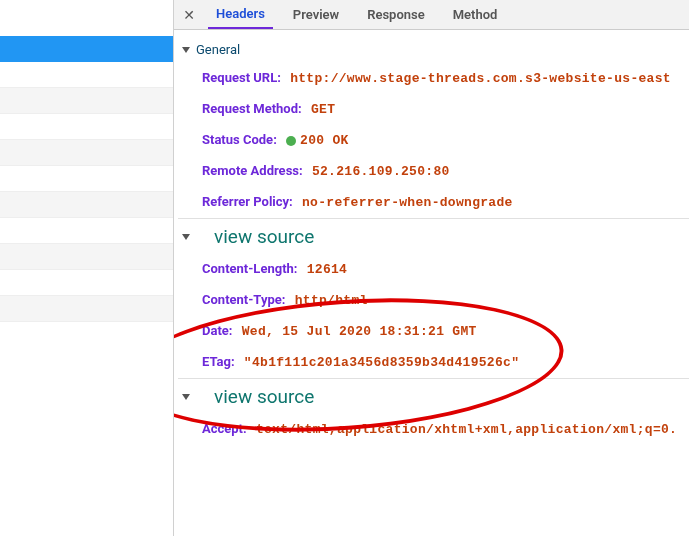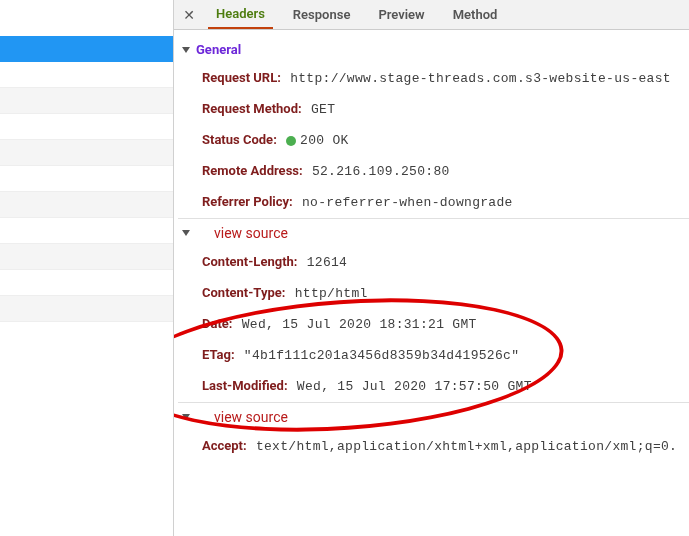--- a/index.html
+++ b/index.html
@@ -61,63 +61,63 @@
     height: 100%;
     display: inline-flex;
     align-items: center;
     color: #555;
     font-weight: 600;
     font-size: 13px;
     cursor: pointer;
     margin-right: 12px;
   }
   .tab.active {
-    color: #4d7c0f;
-    border-bottom: 2px solid #c2410c;
+    color: #1d4ed8;
+    border-bottom: 2px solid #6d28d9;
   }
   .panel {
     padding: 6px 0 0 4px;
   }
   .section-hdr {
     display: flex;
     align-items: center;
     padding: 6px 4px 6px 4px;
     border-top: 1px solid #e0e0e0;
   }
   .section-hdr .tw {
     width: 0; height: 0;
     border-left: 4px solid transparent;
     border-right: 4px solid transparent;
     border-top: 6px solid #555;
     margin-right: 6px;
   }
   .section-title {
-    font-weight: 700;
-    color: #6d28d9;
+    font-weight: 400;
+    color: #0c4a6e;
     font-size: 13px;
   }
   .view-src {
     margin-left: 18px;
-    color: #b91c1c;
-    font-size: 14px;
+    color: #0f766e;
+    font-size: 19px;
     cursor: pointer;
   }
   .kv {
     padding: 5px 4px 5px 24px;
     line-height: 20px;
     white-space: nowrap;
   }
   .kv .k {
     font-weight: 700;
-    color: #7f1d1d;
+    color: #6d28d9;
   }
   .kv .v {
     font-family: Consolas, "Courier New", monospace;
-    color: #404040;
-    font-weight: 400;
+    color: #c2410c;
+    font-weight: 700;
     margin-left: 6px;
     letter-spacing: 0.3px;
   }
   .statusdot {
     display: inline-block;
     width: 10px; height: 10px;
     border-radius: 50%;
     background: #4caf50;
     vertical-align: middle;
     margin-right: 4px;
@@ -144,22 +144,22 @@
     <div class="sidebar-row"></div>
     <div class="sidebar-row alt"></div>
     <div class="sidebar-row"></div>
     <div class="sidebar-row alt"></div>
   </div>
 
   <div class="main">
     <div class="tabbar">
       <span class="close">✕</span>
       <span class="tab active">Headers</span>
+      <span class="tab">Preview</span>
       <span class="tab">Response</span>
-      <span class="tab">Preview</span>
       <span class="tab">Method</span>
     </div>
 
     <div class="panel">
 
       <div class="section-hdr" style="border-top:none;">
         <span class="tw"></span>
         <span class="section-title">General</span>
       </div>
 
@@ -200,24 +200,20 @@
         <span class="v">http/html</span>
       </div>
       <div class="kv">
         <span class="k">Date:</span>
         <span class="v">Wed, 15 Jul 2020 18:31:21 GMT</span>
       </div>
       <div class="kv">
         <span class="k">ETag:</span>
         <span class="v">"4b1f111c201a3456d8359b34d419526c"</span>
       </div>
-      <div class="kv">
-        <span class="k">Last-Modified:</span>
-        <span class="v">Wed, 15 Jul 2020 17:57:50 GMT</span>
-      </div>
 
       <div class="section-hdr">
         <span class="tw"></span>
         <span class="view-src">view source</span>
       </div>
 
       <div class="kv">
         <span class="k">Accept:</span>
         <span class="v">text/html,application/xhtml+xml,application/xml;q=0.</span>
       </div>

